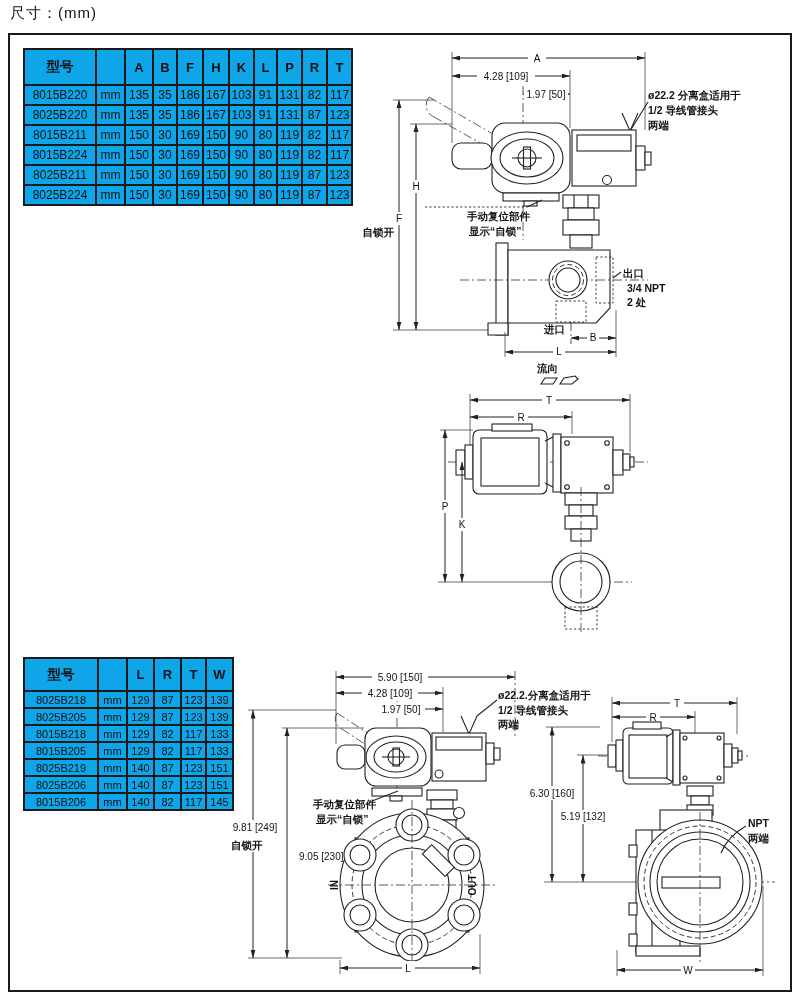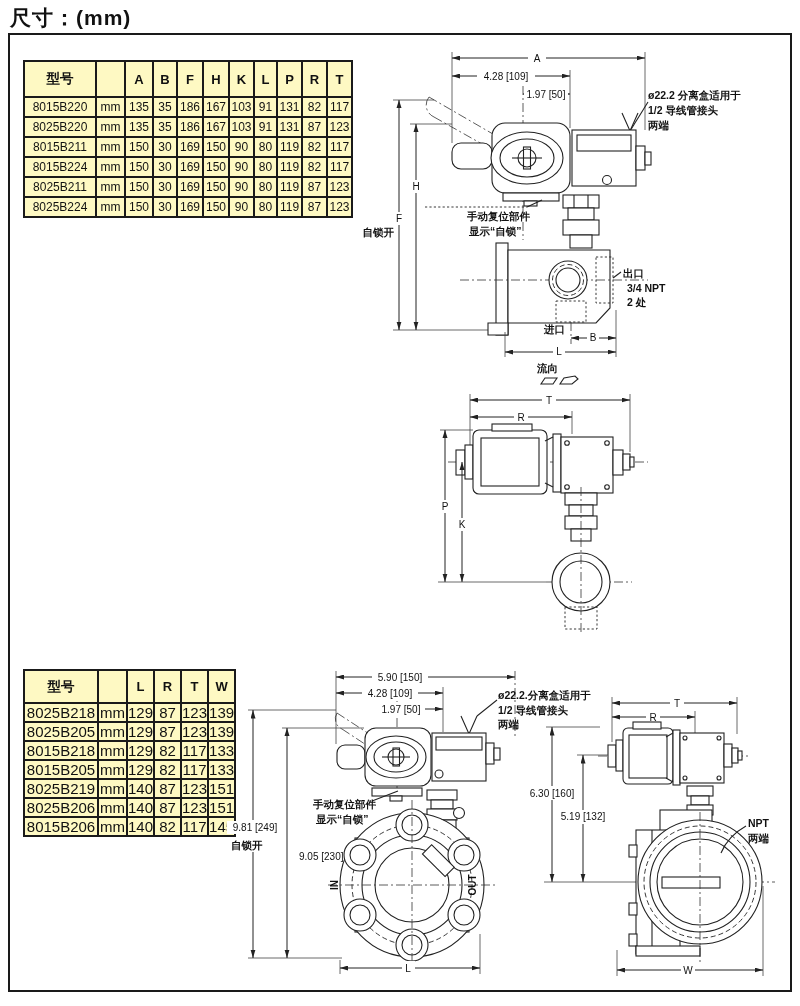--- a/index.html
+++ b/index.html
@@ -1,26 +1,26 @@
 <!DOCTYPE html>
 <html><head>
 <meta charset="utf-8">
 <style>
   html,body{margin:0;padding:0;background:#fff;}
   body{width:800px;height:1006px;position:relative;font-family:"Liberation Sans",sans-serif;color:#111;overflow:hidden;}
-  .page-title{position:absolute;left:10px;top:4px;font-size:21px;font-weight:bold;letter-spacing:1px;}
+  .page-title{position:absolute;left:10px;top:4px;font-size:15px;font-weight:normal;letter-spacing:1px;}
   .frame{position:absolute;left:8px;top:33px;width:780px;height:955px;border:2px solid #1a1a1a;}
-  table{position:absolute;border-collapse:collapse;table-layout:fixed;background:#fef9c3;margin-top:12px;}
+  table{position:absolute;border-collapse:collapse;table-layout:fixed;background:#0ea5e9;}
   th,td{border:2px solid #1a1a1a;text-align:center;vertical-align:middle;padding:0;overflow:hidden;white-space:nowrap;}
   #t1{left:23px;top:48px;}
   #t2{left:23px;top:657px;}
   #t1 th{height:34px;font-size:13px;font-weight:bold;}
   #t1 td{height:18px;font-size:12px;}
   #t2 th{height:31px;font-size:13px;font-weight:bold;}
-  #t2 td{height:15px;font-size:15px;}
+  #t2 td{height:15px;font-size:11px;}
   #t1 th:nth-child(1){width:70px;font-size:13.5px;}
   #t1 th:nth-child(2){width:27px;}
   #t1 th:nth-child(3){width:26px;}#t1 th:nth-child(4){width:22px;}
   #t1 th:nth-child(5){width:24px;}#t1 th:nth-child(6){width:24px;}
   #t1 th:nth-child(7){width:23px;}#t1 th:nth-child(8){width:21px;}
   #t1 th:nth-child(9){width:23px;}#t1 th:nth-child(10){width:23px;}
   #t1 th:nth-child(11){width:23px;}
   #t2 th:nth-child(1){width:72px;font-size:13.5px;}
   #t2 th:nth-child(2){width:27px;}
   #t2 th:nth-child(3){width:25px;}#t2 th:nth-child(4){width:25px;}

